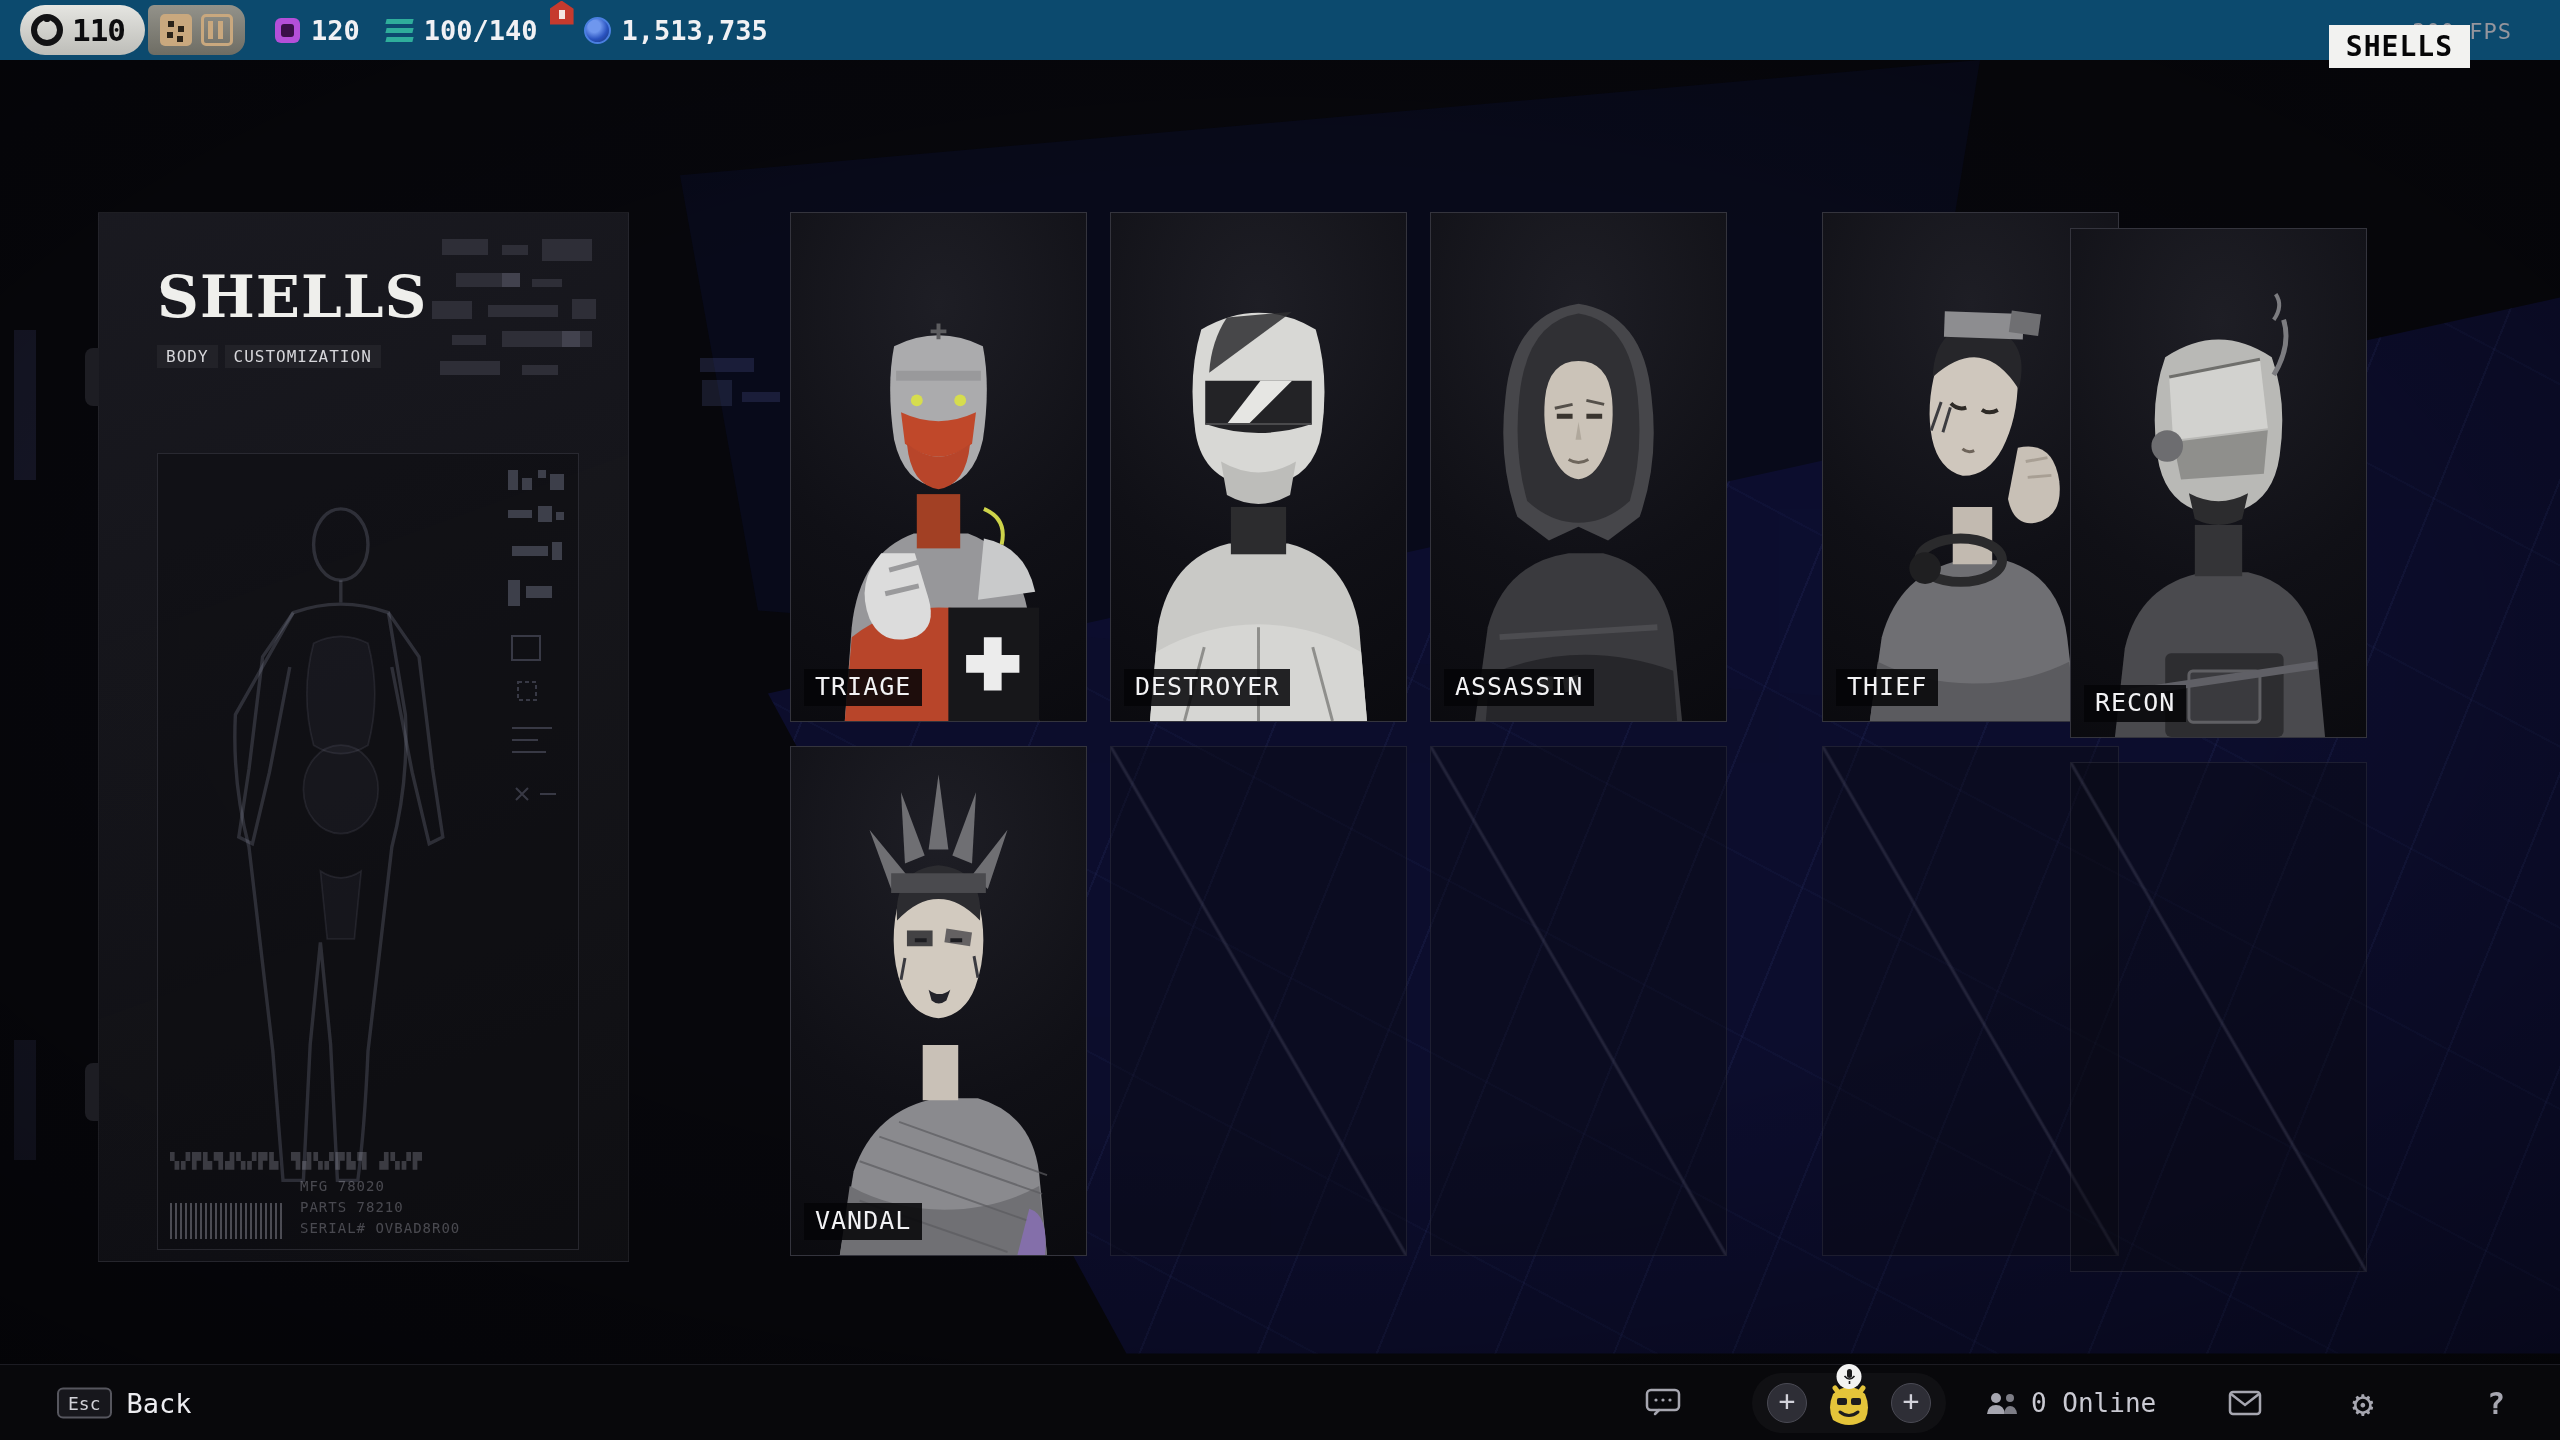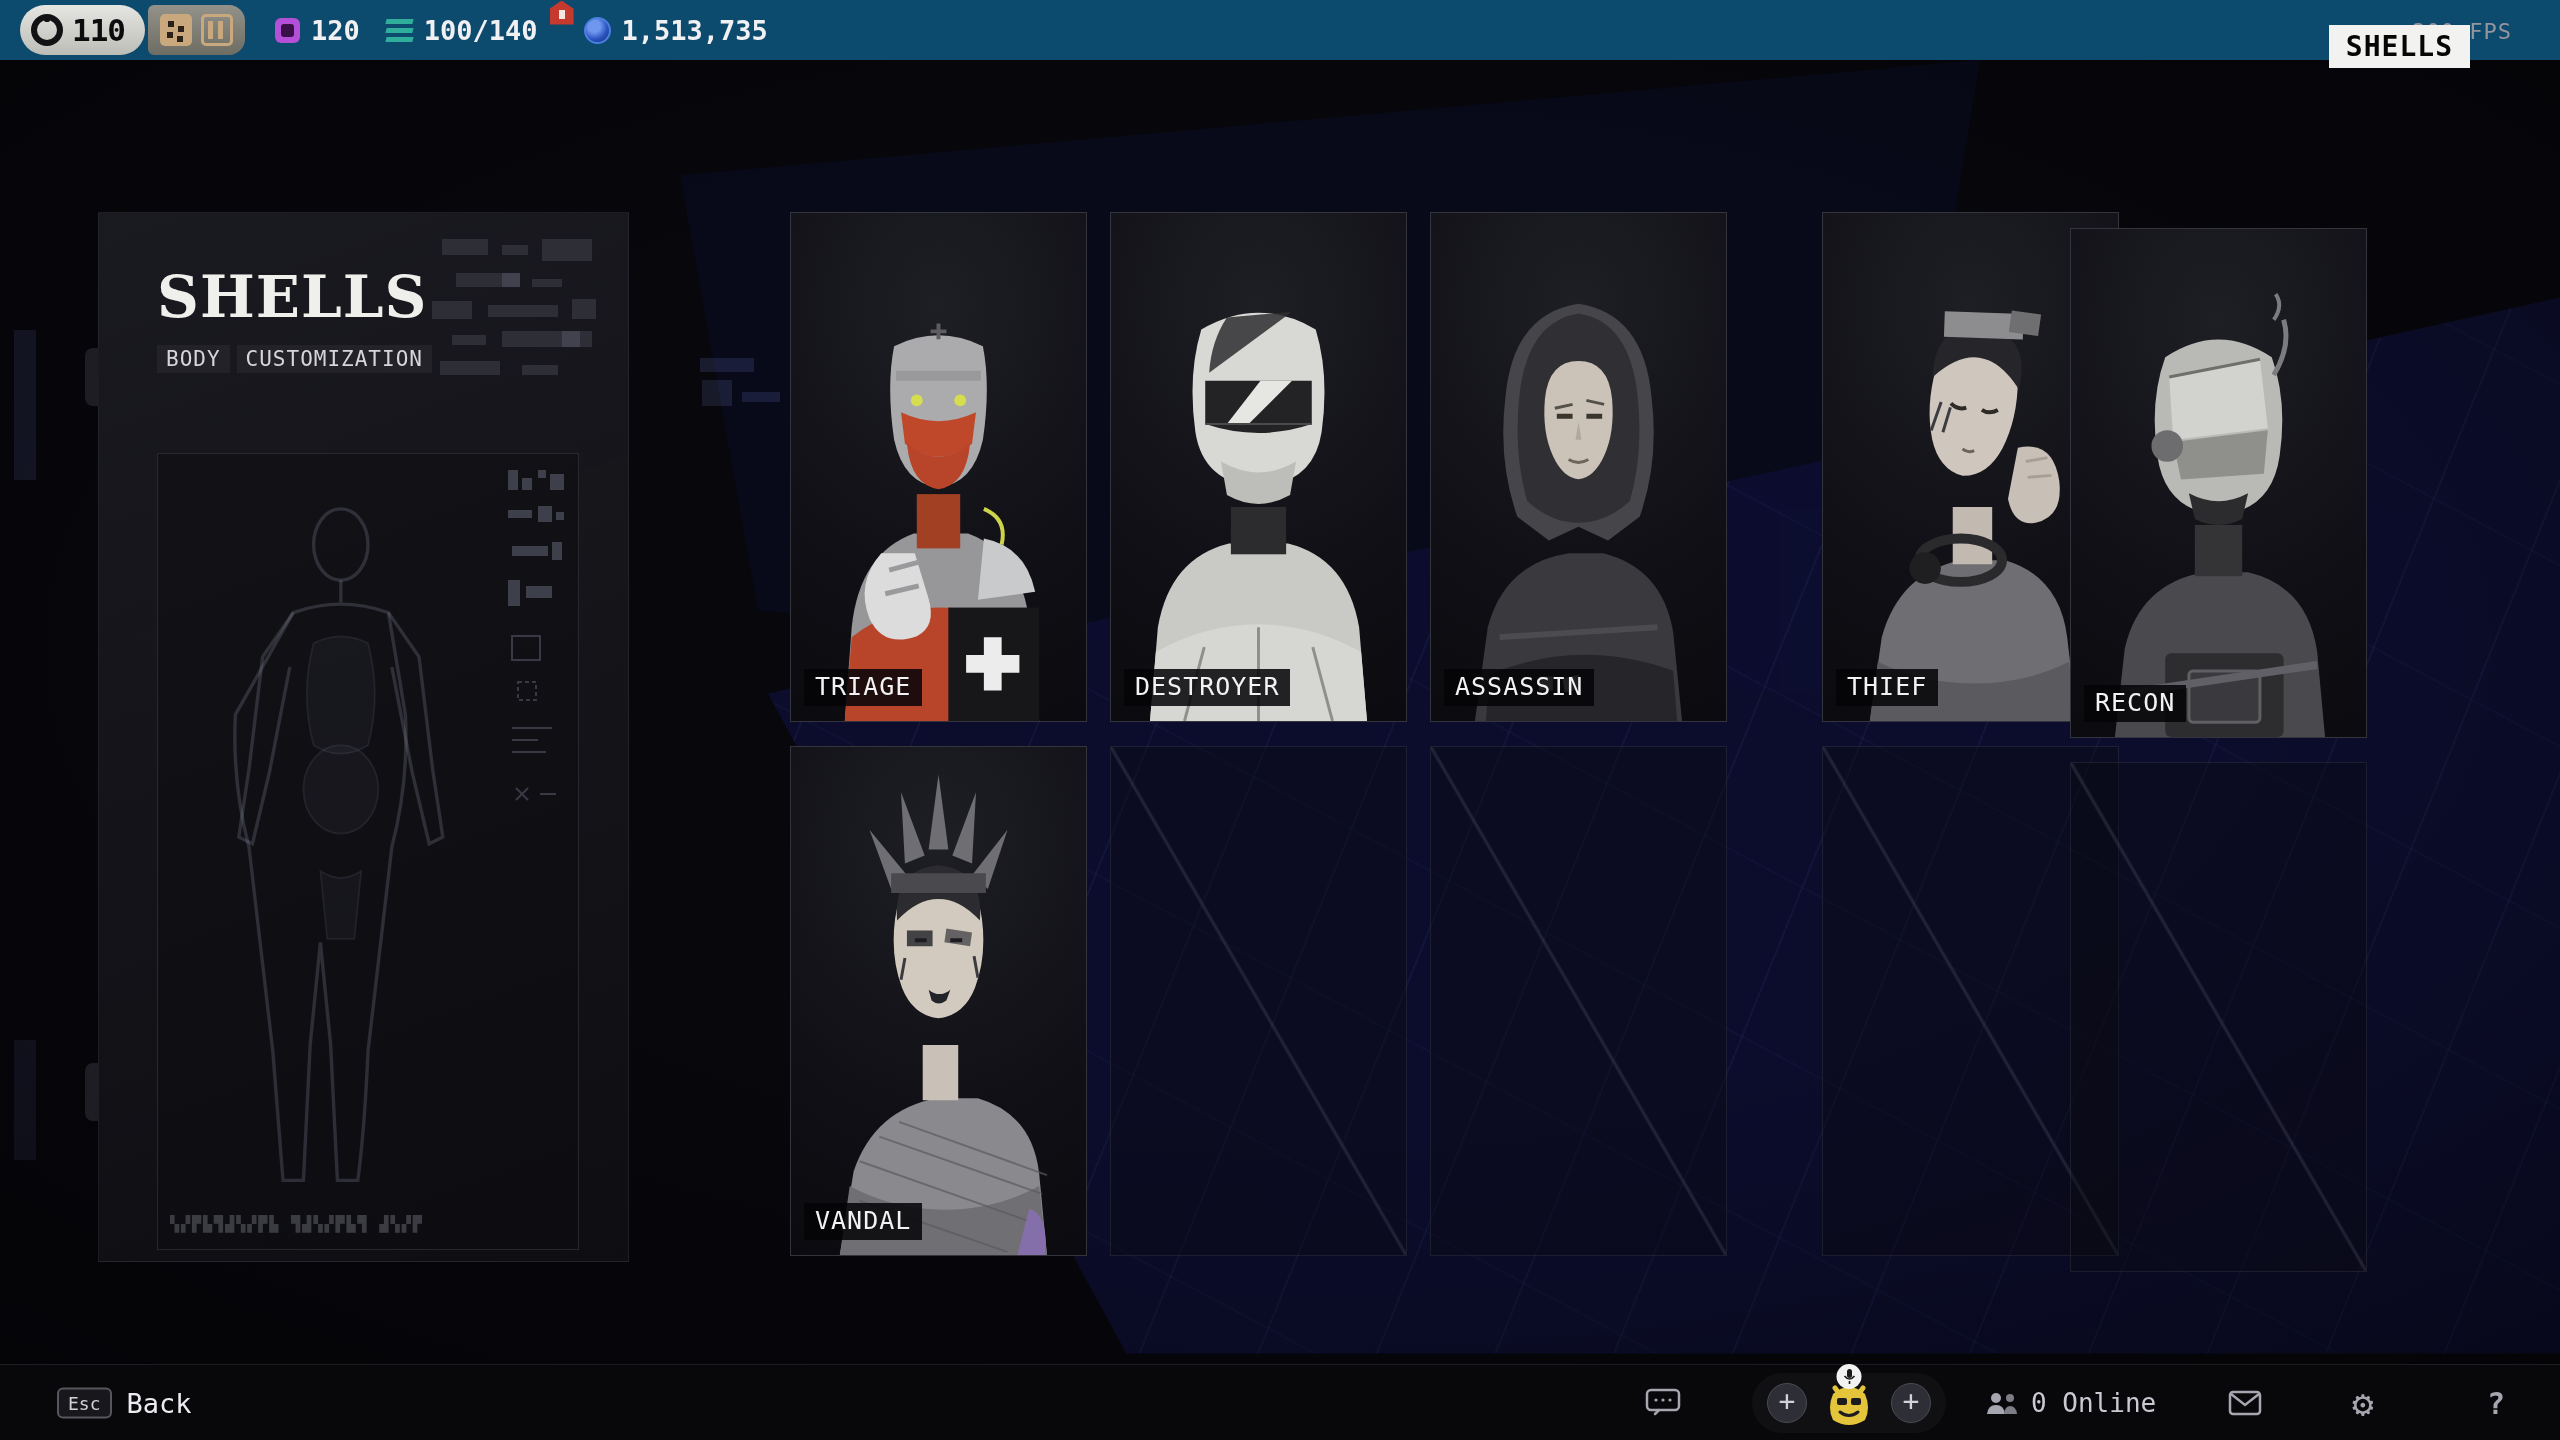--- a/index.html
+++ b/index.html
@@ -71,21 +71,21 @@
 
   
   .panel { position:absolute; left:98px; top:212px; width:531px; height:1050px; z-index:5;
     background:linear-gradient(160deg, rgba(27,27,33,.94), rgba(15,15,19,.9));
     border:1px solid rgba(80,80,92,.22); }
   .panel-tab { position:absolute; left:-14px; width:14px; height:58px; background:#1d1d23; border-radius:8px 0 0 8px; }
   .ptab-1 { top:135px; } .ptab-2 { top:850px; }
   .panel-title { position:absolute; left:58px; top:50px; font-family:"DejaVu Serif", serif;
     font-size:58px; font-weight:600; color:#efefec; letter-spacing:1px; }
   .panel-subtitle { position:absolute; left:58px; top:132px; display:flex; gap:7px; }
-  .panel-subtitle span { background:#222228; color:#d6d6da; font-size:21px; padding:2px 9px; letter-spacing:1px; }
+  .panel-subtitle span { background:#222228; color:#d6d6da; font-size:16px; padding:2px 9px; letter-spacing:1px; }
   .deco-pixels { position:absolute; right:26px; top:26px; }
   .body-diagram { position:absolute; left:58px; top:240px; width:422px; height:797px;
     border:1px solid rgba(70,70,82,.45); background:rgba(12,12,16,.5); }
   .anatomy { position:absolute; left:50%; top:18px; transform:translateX(-58%); height:730px; }
   .glyph-col { position:absolute; right:8px; top:14px; }
   .diagram-meta { position:absolute; left:12px; right:12px; bottom:10px; }
   .noise-line { font-size:15px; letter-spacing:2px; color:rgba(165,165,178,.30); white-space:nowrap; overflow:hidden; margin-bottom:6px; }
   .meta-row { display:flex; align-items:flex-end; gap:18px; }
   .barcode { width:112px; height:36px;
     background:repeating-linear-gradient(90deg, rgba(175,175,188,.38) 0 2px, transparent 2px 5px); }
@@ -231,20 +231,28 @@
         </g>
         <g stroke="#6a6d80" stroke-opacity=".45" fill="none" stroke-width="2">
           <rect x="8" y="168" width="28" height="24"></rect>
           <rect x="14" y="214" width="18" height="18" stroke-dasharray="4 3"></rect>
           <path d="M8 260 h40 M8 272 h26 M8 284 h34"></path>
           <path d="M12 320 l12 12 M24 320 l-12 12 M36 326 h16"></path>
         </g>
       </svg>
       <div class="diagram-meta">
         <div class="noise-line">▚▞▛▙▜▟▚▞▛▙ ▜▟▚▞▛▙▜ ▟▚▞▛</div>
+        <div class="meta-row">
+          <div class="barcode"></div>
+          <div class="meta-lines">
+            <div>MFG 78020</div>
+            <div>PARTS 78210</div>
+            <div>SERIAL# OVBAD8R00</div>
+          </div>
+        </div>
       </div>
     </div>
   </aside>
 
   <main>
 
     <div class="card r1 c1">
       <svg class="portrait" viewBox="0 0 300 515" preserveAspectRatio="xMidYMid slice">
         <path d="M55 515 L62 420 Q70 345 125 325 L180 325 Q235 345 243 420 L252 515 Z" fill="#97979a"></path>
         <path d="M55 515 L62 430 Q100 400 150 400 Q205 400 246 430 L252 515 Z" fill="#b8452a"></path>

